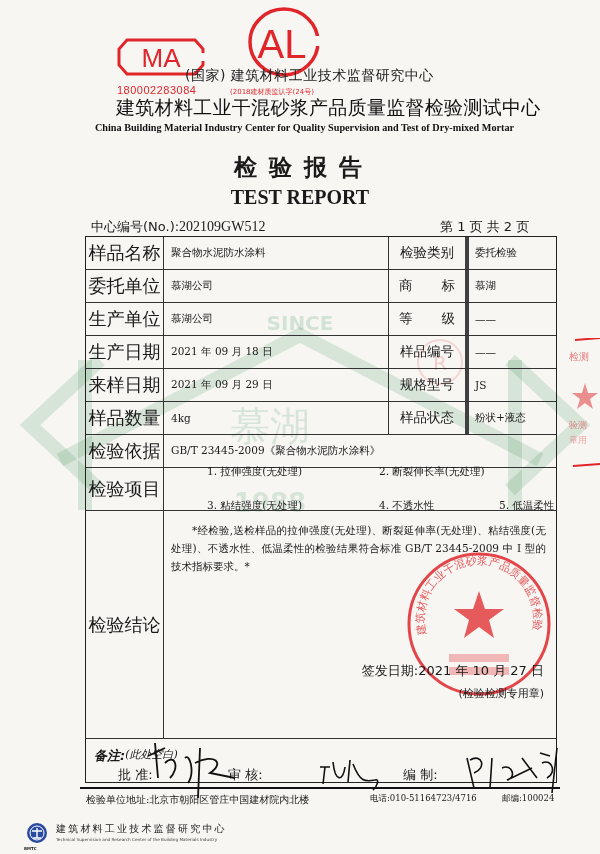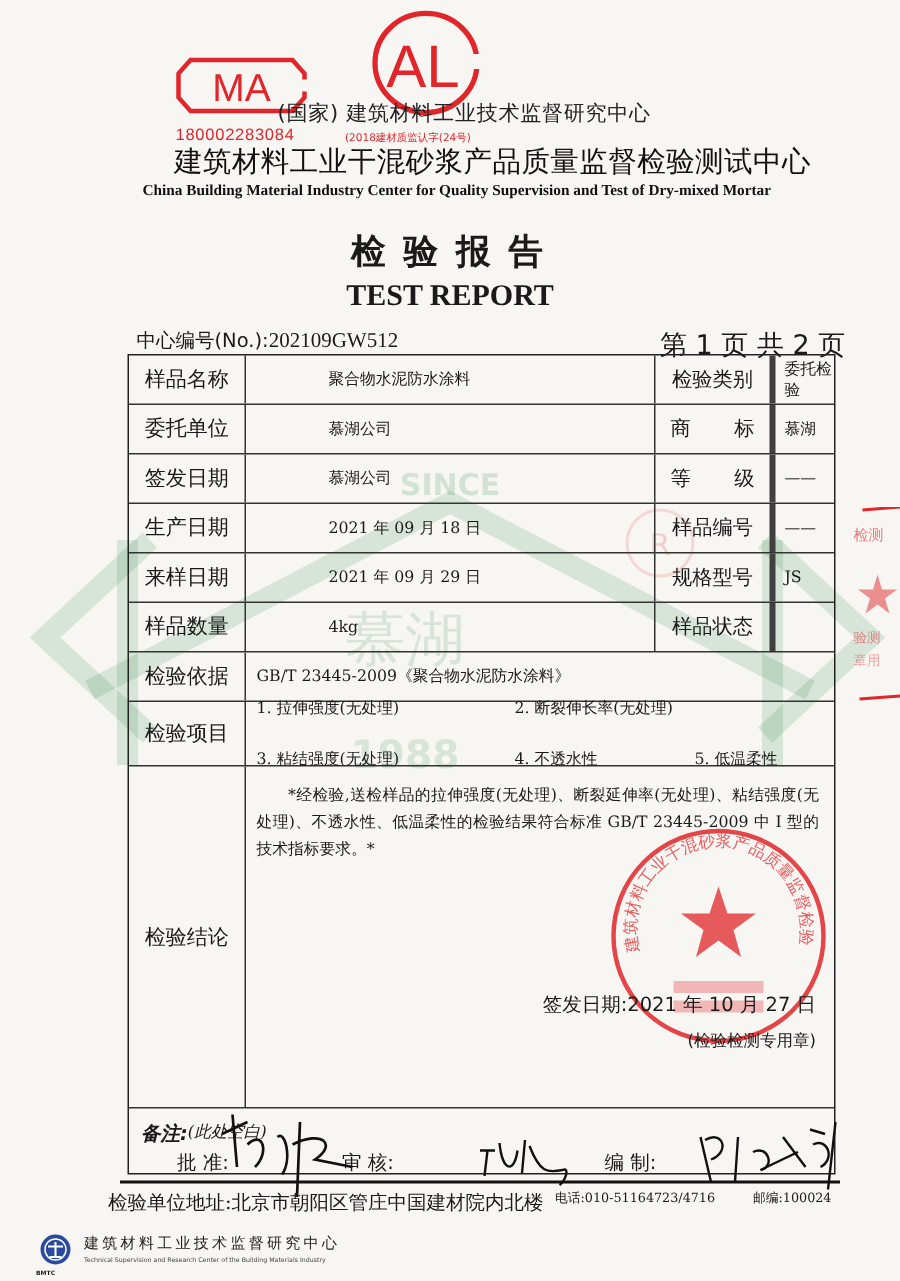--- a/index.html
+++ b/index.html
@@ -15,54 +15,54 @@
   .cal-logo { left: 246px; top: 6px; width: 76px; height: 72px; }
   .cma-num { left: 117px; top: 84px; font-family: "Liberation Sans", sans-serif; font-size: 11px; letter-spacing: 0.5px; color: #e0262a; }
   .cal-num { left: 230px; top: 87px; font-size: 7px; color: #e0262a; font-family: "DejaVu Sans", sans-serif; }
   .org-top { left: 185px; top: 67px; font-size: 14px; font-family: "DejaVu Sans", sans-serif; color: #222; letter-spacing: 0.5px; }
   .org-main { left: 116px; top: 95px; font-size: 19px; font-family: "DejaVu Sans", sans-serif; color: #111; letter-spacing: 0.3px; }
   .org-en { left: 95px; top: 122px; font-size: 10.2px; font-family: "Liberation Serif", serif; font-weight: bold; color: #111; }
   .title-cn { left: 0; width: 600px; top: 152px; text-align: center; font-size: 23px; font-weight: bold; letter-spacing: 12px; font-family: "DejaVu Sans", sans-serif; padding-left: 8px; box-sizing: border-box; }
   .title-en { left: 0; width: 600px; top: 186px; text-align: center; font-size: 20px; font-weight: bold; font-family: "Liberation Serif", serif; }
   .report-no-label { left: 91px; top: 218px; font-size: 13px; font-family: "DejaVu Sans", sans-serif; }
   .report-no-label .num { font-family: "Liberation Serif", serif; font-size: 14px; }
-  .page-info { left: 440px; top: 218px; font-size: 18px; font-family: "DejaVu Sans", sans-serif; }
+  .page-info { left: 440px; top: 218px; font-size: 13px; font-family: "DejaVu Sans", sans-serif; }
 
   
   .watermark { left: 0; top: 250px; width: 600px; height: 300px; pointer-events: none; }
 
   
   .tbl { left: 85px; top: 236px; width: 472px; border: 1.3px solid #222; box-sizing: border-box; }
   .row { display: flex; border-bottom: 1px solid #333; height: 33px; box-sizing: border-box; }
   .row:last-child { border-bottom: none; }
   .cell { box-sizing: border-box; display: flex; align-items: center; }
-  .c1 { width: 78px; border-right: 1px solid #333; justify-content: center; font-family: "DejaVu Sans", sans-serif; font-size: 14px; }
-  .c2 { width: 225px; border-right: 1px solid #333; padding-left: 7px; font-size: 10.5px; margin-left: 48px; }
+  .c1 { width: 78px; border-right: 1px solid #333; justify-content: center; font-family: "DejaVu Sans", sans-serif; font-size: 18px; }
+  .c2 { width: 225px; border-right: 1px solid #333; padding-left: 7px; font-size: 10.5px; }
   .c3 { width: 80px; border-right: 4px solid #404040; justify-content: center; font-family: "DejaVu Sans", sans-serif; font-size: 13.5px; }
   .c4 { flex: 1; padding-left: 6px; font-size: 10.5px; }
   .spread { justify-content: space-between; padding: 0 10px; }
   .wide { flex: 1; padding-left: 7px; font-size: 10.5px; }
   .row.items { height: 43px; }
-  .items-grid { flex: 1; padding-left: 7px; font-size: 10.5px; display: grid; grid-template-columns: 172px 120px 1fr; row-gap: 20px; align-content: center; }
+  .items-grid { flex: 1; padding-left: 7px; font-size: 10.5px; display: grid; grid-template-columns: 172px 120px 1fr; row-gap: 20px; align-content: center; margin-left: 36px; }
   .row.conclusion { height: 228px; }
   .conclusion .c1 { align-items: center; }
   .concl-body { flex: 1; position: relative; font-size: 10.5px; line-height: 18px; padding: 10px 10px 0 7px; box-sizing: border-box; }
   .concl-body .para { text-indent: 2em; text-align: justify; }
   .sign-date { position: absolute; right: 12px; top: 151px; font-family: "DejaVu Sans", sans-serif; font-size: 13px; }
   .seal-note { position: absolute; right: 12px; top: 174px; font-family: "DejaVu Sans", sans-serif; font-size: 11px; }
   .seal { position: absolute; left: 240px; top: 38px; width: 150px; height: 150px; }
   .row.notes { height: 43px; font-style: italic; }
   .notes-cell { flex: 1; padding-left: 8px; font-size: 11px; align-items: flex-start; padding-top: 8px; }
   .notes-cell .lbl { font-family: "DejaVu Sans", sans-serif; font-size: 13px; font-weight: bold; }
 
   
   .sig-row { left: 118px; top: 766px; font-family: "DejaVu Sans", sans-serif; font-size: 13px; width: 440px; }
   .sig-row span { position: absolute; }
   .sig-line { left: 80px; top: 787px; width: 480px; height: 2px; background: #111; }
-  .addr { left: 72px; top: 793px; font-size: 13px; font-family: "DejaVu Serif", serif; }
+  .addr { left: 86px; top: 793px; font-size: 10px; font-family: "DejaVu Serif", serif; }
   .phone { left: 370px; top: 793px; font-size: 8.5px; }
   .zip { left: 502px; top: 793px; font-size: 8.5px; }
   .foot-logo { left: 26px; top: 822px; width: 22px; height: 22px; }
   .foot-abbr { left: 24px; top: 846px; font-size: 4px; font-family: "DejaVu Sans", sans-serif; font-weight: bold; }
   .foot-cn { left: 56px; top: 822px; font-size: 10px; font-family: "DejaVu Sans", sans-serif; letter-spacing: 2.2px; color: #222; }
   .foot-en { left: 56px; top: 837px; font-size: 4.2px; color: #444; font-family: "DejaVu Sans", sans-serif; }
   .side-stamp { left: 565px; top: 338px; width: 35px; height: 130px; }
 </style>
 </head>
 <body>
@@ -116,21 +116,21 @@
   <div class="row">
     <div class="cell c1">委托单位</div>
     <div class="cell c2">慕湖公司</div>
     <div class="cell c3 spread">
       <span>商</span>
         <span>标</span>
     </div>
     <div class="cell c4">慕湖</div>
   </div>
   <div class="row">
-    <div class="cell c1">签发日期</div>
+    <div class="cell c1">生产单位</div>
     <div class="cell c2">慕湖公司</div>
     <div class="cell c3 spread">
       <span>等</span>
         <span>级</span>
     </div>
     <div class="cell c4">——</div>
   </div>
   <div class="row">
     <div class="cell c1">生产日期</div>
     <div class="cell c2">2021 年 09 月 18 日</div>
@@ -140,20 +140,21 @@
   <div class="row">
     <div class="cell c1">来样日期</div>
     <div class="cell c2">2021 年 09 月 29 日</div>
     <div class="cell c3">规格型号</div>
     <div class="cell c4">JS</div>
   </div>
   <div class="row">
     <div class="cell c1">样品数量</div>
     <div class="cell c2">4kg</div>
     <div class="cell c3">样品状态</div>
+    <div class="cell c4">粉状+液态</div>
   </div>
   <div class="row">
     <div class="cell c1">检验依据</div>
     <div class="cell wide">GB/T 23445-2009《聚合物水泥防水涂料》</div>
   </div>
   <div class="row items">
     <div class="cell c1">检验项目</div>
     <div class="items-grid">
       <span>1. 拉伸强度(无处理)</span>
       <span style="grid-column: span 2;">2. 断裂伸长率(无处理)</span>

